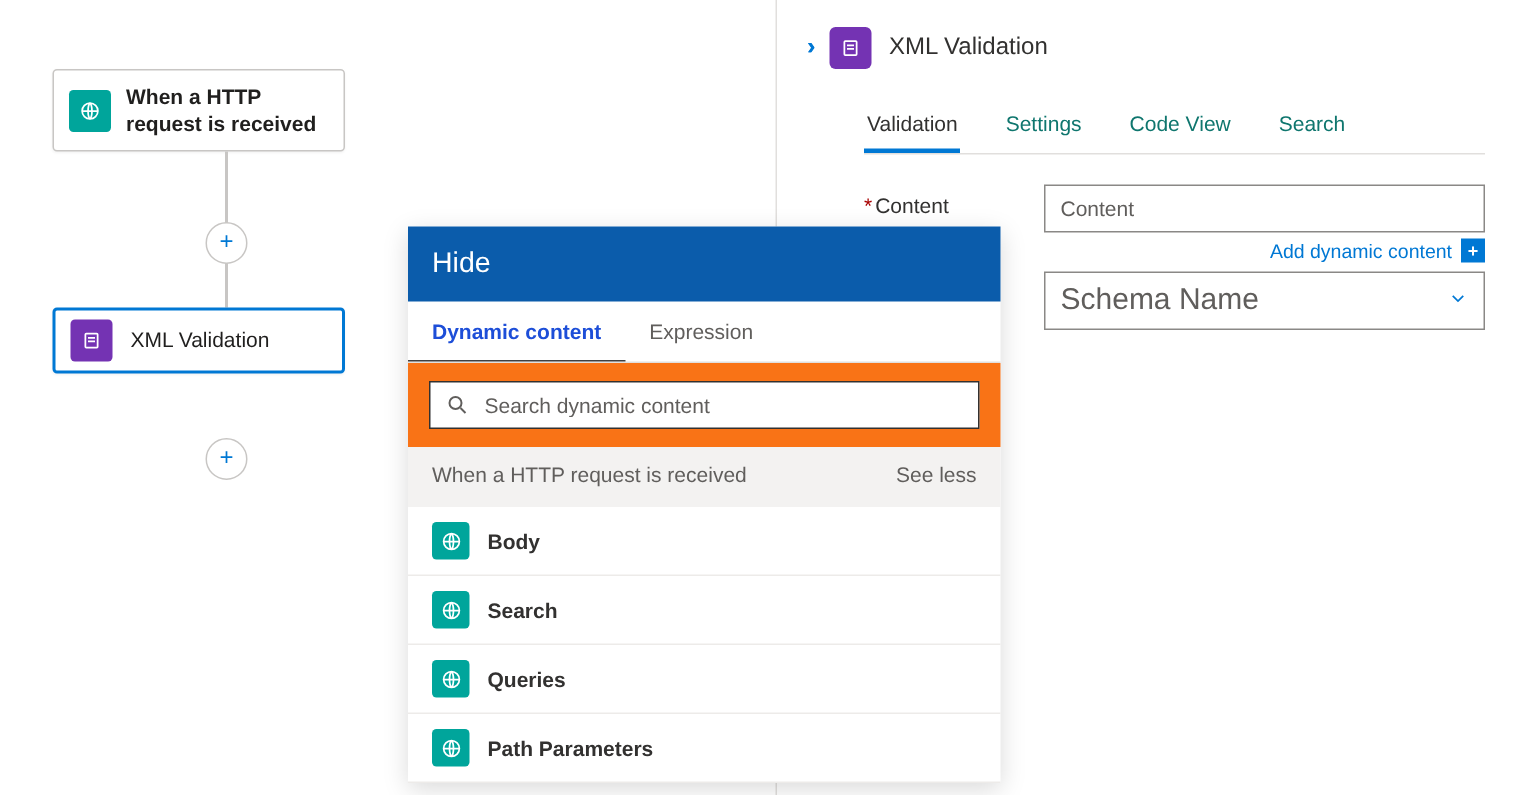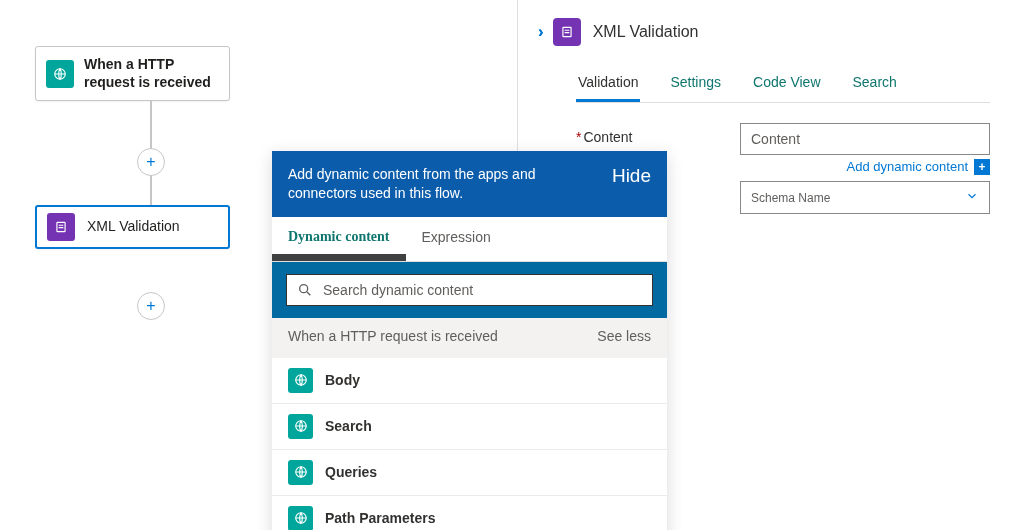--- a/index.html
+++ b/index.html
@@ -90,29 +90,28 @@
     display: flex;
     border-bottom: 1px solid #e1dfdd;
   }
   .popup-tab {
     padding: 12px 16px;
     font-size: 14px;
     color: #605e5c;
     cursor: pointer;
   }
   .popup-tab.active {
-    color: #0f766e;
+    color: #1d4ed8;
     font-weight: 600;
-    border-bottom: 7px solid #404040;
+    border-bottom: 1px solid #404040;
     padding-bottom: 9px;
-    font-family: Liberation Serif, serif;
   }
   .search-wrap {
     padding: 12px 14px;
-    background: #0369a1;
+    background: #f97316;
   }
   .search-box {
     display: flex;
     align-items: center;
     background: #fff;
     border: 1px solid #323130;
     padding: 6px 10px;
   }
   .search-box input {
     border: none; outline: none;
@@ -183,21 +182,20 @@
   .details-tab.active {
     color: #323130;
     border-bottom: 3px solid #0078d4;
     padding-bottom: 9px;
   }
   .field-row {
     display: flex;
     align-items: flex-start;
     margin-top: 20px;
     margin-left: 38px;
-    gap: 44px;
   }
   .field-label {
     width: 120px;
     padding-top: 6px;
     font-size: 14px;
     color: #323130;
   }
   .field-label .req { color: #a80000; margin-right: 2px; }
   .field-input {
     flex: 1;
@@ -210,37 +208,37 @@
   }
   .text-input::placeholder { color: #605e5c; }
   .add-dc-link {
     text-align: right;
     margin-top: 4px;
     color: #0078d4;
     font-size: 13px;
     cursor: pointer;
     display: flex;
     justify-content: flex-end;
-    align-items: flex-start;
+    align-items: center;
     gap: 6px;
   }
   .add-dc-plus {
     width: 16px; height: 16px;
     background: #0078d4;
     color: #fff;
     display: inline-flex;
     align-items: center; justify-content: center;
     font-size: 12px;
     font-weight: 700;
   }
   .select-box {
     width: 100%;
     border: 1px solid #8a8886;
     padding: 7px 10px;
-    font-size: 12px;
+    font-size: 20px;
     color: #605e5c;
     display: flex;
     justify-content: space-between;
     align-items: center;
     cursor: pointer;
     background: #fff;
   }
   .chev-down { color: #0078d4; }
 
   
@@ -272,21 +270,20 @@
             <path d="M8 9h8M8 13h8" stroke="#fff" stroke-width="2"></path>
           </svg>
       </span>
       <span class="node-label">XML Validation</span>
     </div>
 
     <div class="plus-circle p2">+</div>
 
     <div class="popup">
       <div class="popup-header">
-        <span class="popup-header-text">Add dynamic content from the apps and connectors used in this flow.</span>
         <span class="popup-hide">Hide</span>
       </div>
       <div class="popup-tabs">
         <div class="popup-tab active">Dynamic content</div>
         <div class="popup-tab">Expression</div>
       </div>
       <div class="search-wrap">
         <div class="search-box">
           <svg width="16" height="16" viewBox="0 0 24 24" fill="none" stroke="#605e5c" stroke-width="2" style="margin-right:8px">
               <circle cx="10" cy="10" r="6"></circle>

